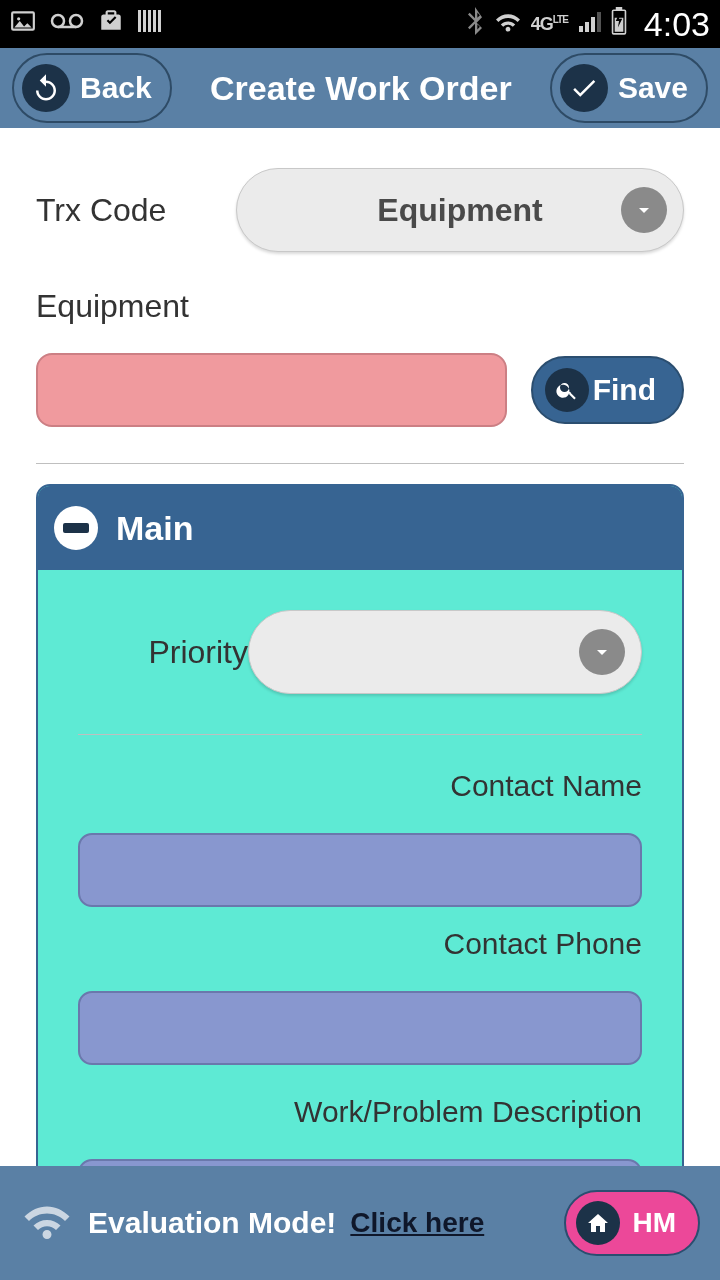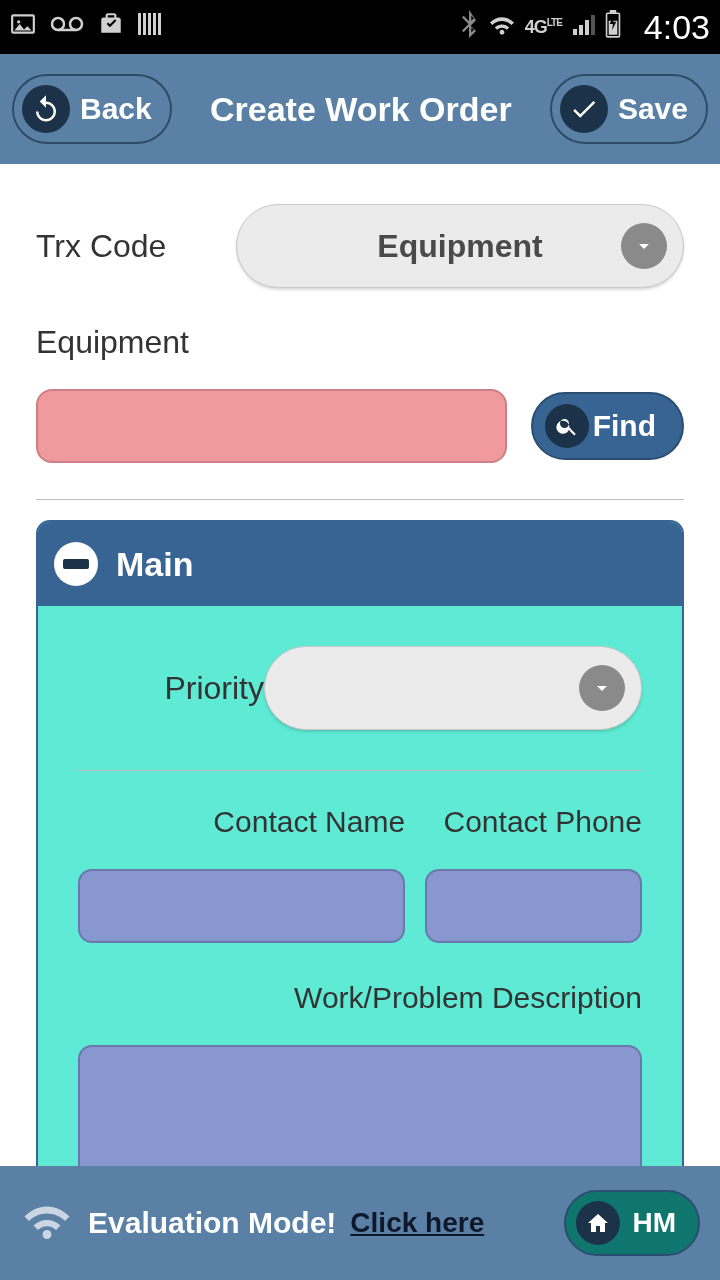--- a/index.html
+++ b/index.html
@@ -7,37 +7,37 @@
   width: 720px;
   height: 1280px;
   font-family: Arial, Helvetica, sans-serif;
   background: #fff;
   overflow: hidden;
   position: relative;
 }
 
 
 .status-bar {
-  height: 54px;
+  height: 48px;
   background: #000;
   color: #d0d0d0;
   display: flex;
   align-items: center;
   padding: 0 10px;
   font-size: 26px;
 }
 .status-left { display: flex; gap: 14px; align-items: center; }
 .status-right { margin-left: auto; display: flex; gap: 8px; align-items: center; font-size: 30px; }
-.status-time { color: #fff; font-size: 34px; margin-left: 14px; }
+.status-time { color: #fff; font-size: 34px; margin-left: 8px; }
 .ico { display:inline-block; }
 .sb-4g { font-size: 18px; font-weight: bold; letter-spacing: -1px; }
 
 
 .app-header {
-  height: 110px;
+  height: 80px;
   background: #5a80a5;
   display: flex;
   align-items: center;
   padding: 0 12px;
   gap: 0;
 }
 .hdr-btn {
   background: #5a80a5;
   border: 2px solid #2e4b66;
   border-radius: 40px;
@@ -125,25 +125,25 @@
 }
 .collapse-circle {
   width: 44px; height: 44px; border-radius: 50%; background:#fff;
   display:flex; align-items:center; justify-content:center;
 }
 .collapse-bar { width: 26px; height: 10px; background:#1c3248; border-radius:2px; }
 .panel-title { color:#fff; font-size: 34px; font-weight: bold; }
 .panel-body { padding: 40px 40px 0 40px; }
 
 .priority-row { display:flex; align-items:center; margin-bottom: 40px; }
-.priority-row .field-label { min-width: 170px; margin-left: 16px; }
+.priority-row .field-label { min-width: 170px; }
 
 .body-hr { border:0; border-top:1px solid #bfbfbf; margin: 0 0 34px 0; }
 
-.two-col { display:flex; gap: 20px; margin-bottom: 38px; }
+.two-col { display:flex; gap: 20px; margin-bottom: 30px; flex-direction: column; }
 .col { flex: 1; }
 .col-label { font-size: 30px; color:#333; margin-bottom: 30px; }
 
 .blue-input {
   height: 74px;
   background: #8897cf;
   border: 2px solid #6a78ac;
   border-radius: 14px;
 }
 .contact-name-wrap { flex: 0 0 58%; }
@@ -166,21 +166,21 @@
   display:flex; align-items:center;
   padding: 0 20px;
   gap: 14px;
 }
 .wifi-large svg { width: 54px; height: 54px; fill:#cbd6e2; }
 .eval-text { color:#fff; font-size: 30px; font-weight:bold; }
 .click-here { color:#0f172a; font-size: 28px; font-weight:bold; text-decoration: underline; }
 .hm-btn {
   margin-left:auto;
   height: 66px;
-  background:#0f766e;
+  background:#ec4899;
   border:2px solid #2b4e70;
   border-radius: 34px;
   display:flex; align-items:center; gap:12px;
   padding: 0 22px 0 10px;
 }
 .hm-circle { width:44px;height:44px;border-radius:50%;background:#1c3248;display:flex;align-items:center;justify-content:center;}
 .hm-circle svg{width:24px;height:24px;fill:#fff;}
 .hm-text{color:#fff;font-size:28px;font-weight:bold;}
 </style>
 </head>

